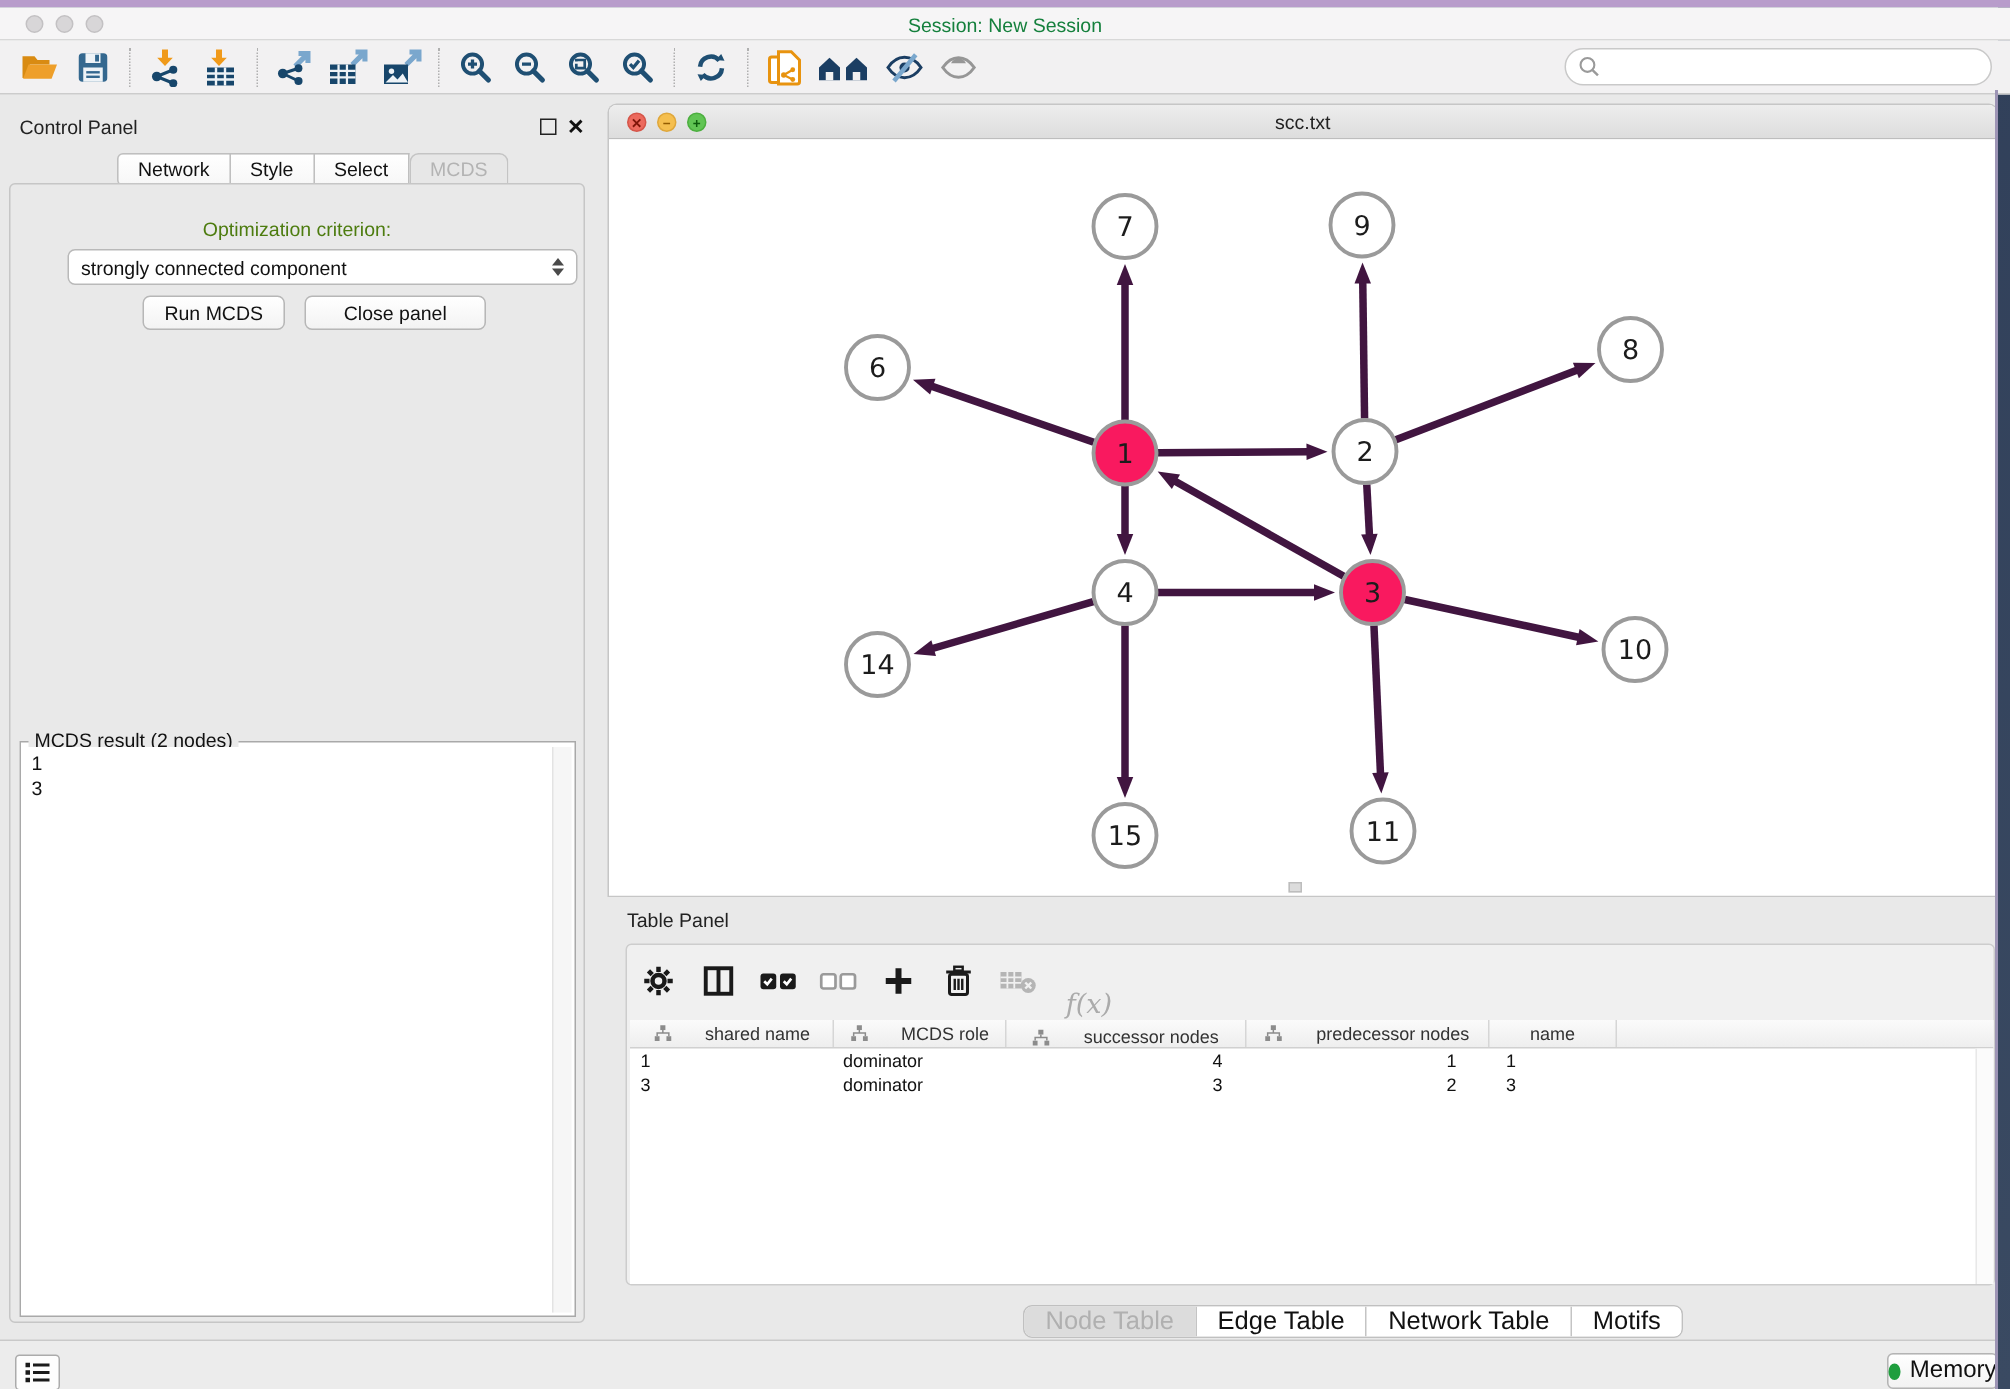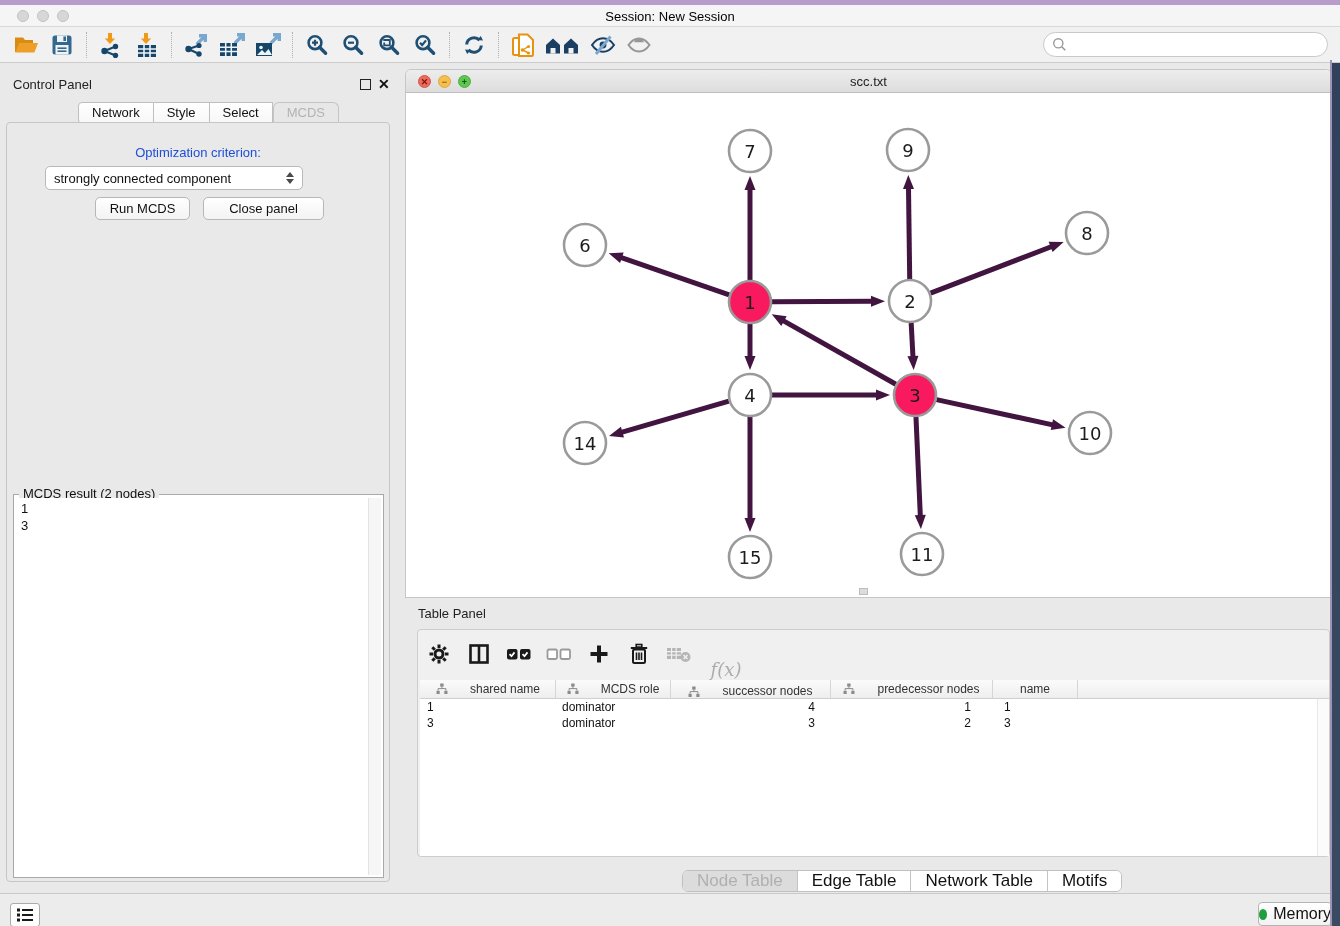--- a/index.html
+++ b/index.html
@@ -10,21 +10,21 @@
   .purple-top { position:absolute; left:0; top:0; width:1340px; height:5px; background:#b89ccb; }
   .appwin { position:absolute; left:0; top:5px; width:1332px; height:921px; background:#e9e9e9; }
   .edge-line { position:absolute; left:1330px; top:60px; width:2px; height:866px; background:#9d94b5; }
 
   
   .titlebar { position:absolute; left:0; top:0; width:1340px; height:22px;
               background:#f6f5f6; border-bottom:1px solid #d8d8d8; }
   .tl-dot { position:absolute; top:5px; width:12px; height:12px; border-radius:50%;
             background:#d8d6d8; border:1px solid #c3c1c3; }
   .title-text { position:absolute; left:0; right:0; top:4px; text-align:center;
-                color:#000000; font-size:13px; }
+                color:#15803d; font-size:13px; }
 
   
   .toolbar { position:absolute; left:0; top:22px; width:1340px; height:36px;
              background:#f2f1f2; border-bottom:1px solid #cccccc;
              display:flex; align-items:center; }
   .tbtn { width:36px; height:30px; display:flex; align-items:center; justify-content:center; flex:0 0 auto; }
   .tsep { width:1px; height:26px; border-left:1px dotted #b0b0b0; margin:0 6px; flex:0 0 auto; }
   .searchbox { position:absolute; right:12px; top:5px; width:285px; height:25px;
                background:#fff; border:1px solid #c9c9c9; border-radius:13px;
                display:flex; align-items:center; padding-left:8px; }
@@ -37,22 +37,22 @@
   .float-btn { position:absolute; width:11px; height:11px; border:1.6px solid #222; top:3px; background:transparent; }
   .close-btn { position:absolute; top:0px; font-size:14px; font-weight:bold; color:#111; line-height:16px; }
   .cp-tabs { position:absolute; left:78px; top:32px; height:22px; display:flex; }
   .cp-tab { background:linear-gradient(#ffffff,#f7f7f7); border:1px solid #bfbfbf; border-left:none;
             padding:0 13px; font-size:13px; line-height:20px; color:#111; }
   .cp-tab:first-child { border-left:1px solid #bfbfbf; border-radius:4px 0 0 4px; }
   .cp-tab.active { background:#e7e7e7; color:#b3b3b3; border-radius:6px 6px 0 0;
                    border:1px solid #c4c4c4; border-bottom:none; height:23px; }
   .cp-box { position:absolute; left:6px; top:52px; width:384px; height:760px;
             border:1px solid #c6c6c6; border-radius:4px; background:#e9e9e9; }
-  .crit-label { position:absolute; left:0; width:100%; top:22px; text-align:center; color:#1d4ed8; }
-  .dropdown { position:absolute; left:38px; top:43px; width:258px; height:24px; background:#fff;
+  .crit-label { position:absolute; left:0; width:100%; top:22px; text-align:center; color:#4d7c0f; }
+  .dropdown { position:absolute; left:38px; top:43px; width:340px; height:24px; background:#fff;
               border:1px solid #b9b9b9; border-radius:5px; display:flex; align-items:center;
               padding:0 8px; font-size:13px; color:#111;gap:16px; }
   .dd-arrows { margin-left:auto; display:flex; flex-direction:column; align-items:center; gap:2px; }
   .dd-arrows i { width:0; height:0; border-left:4px solid transparent; border-right:4px solid transparent; }
   .dd-up { border-bottom:5px solid #4a4a4a; }
   .dd-down { border-top:5px solid #4a4a4a; }
   .btn { position:absolute; height:23px; background:linear-gradient(#ffffff,#f3f3f3);
          border:1px solid #b7b7b7; border-radius:5px; font-size:13px; color:#111;
          display:flex; align-items:center; justify-content:center; font-family:"Liberation Sans",sans-serif; }
   .mcds-fieldset { position:absolute; left:6px; top:371px; width:371px; height:384px;

